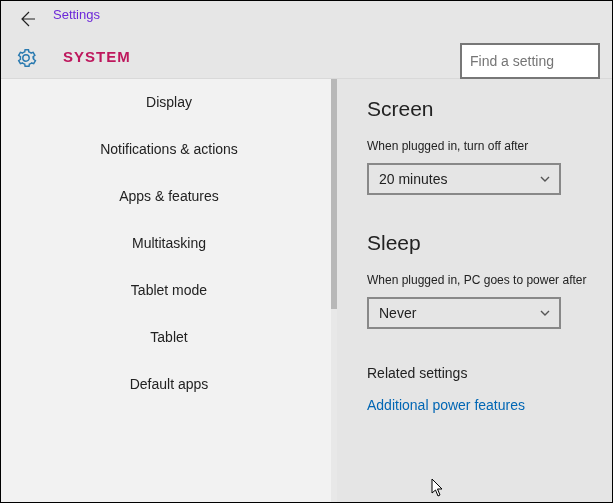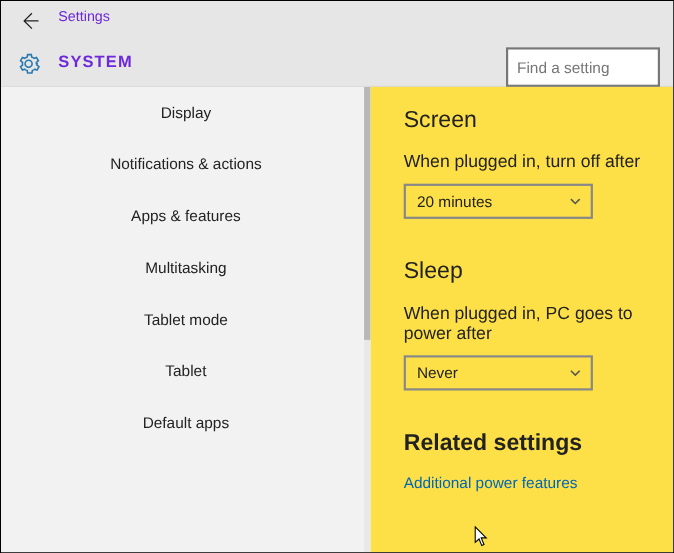--- a/index.html
+++ b/index.html
@@ -16,22 +16,22 @@
     cursor: pointer;
   }
   .title-small {
     position: absolute; top: 6px; left: 52px;
     font-size: 13px; color: #6d28d9;
   }
   .gear {
     position: absolute; top: 46px; left: 14px;
   }
   .title-big {
-    position: absolute; top: 47px; left: 52px;
-    font-size: 15px; font-weight: 600; letter-spacing: 1px; color: #6d28d9;
+    position: absolute; top: 47px; left: 62px;
+    font-size: 15px; font-weight: 600; letter-spacing: 1px; color: #be185d;
   }
   .search {
     position: absolute; top: 42px; right: 12px;
     width: 140px; height: 28px;
     border: 2px solid #777; background: #fff;
     font-size: 14px; padding: 16px 8px; color: #777;
     outline: none;
   }
   .content { display: flex; height: calc(100% - 78px); }
   .sidebar {
@@ -47,32 +47,32 @@
   .side-item.selected { background: #a0c8e8; }
   .scroll-track {
     position: absolute; right: 0; top: 0; width: 6px; height: 100%;
     background: #e8e8e8;
   }
   .scroll-thumb {
     position: absolute; right: 0; top: 0; width: 6px; height: 230px;
     background: #b8b8b8;
   }
   .main {
-    flex: 1; padding: 18px 0 0 30px; background: #fde047;
+    flex: 1; padding: 18px 0 0 30px; background: #e5e5e5;
     position: relative;
   }
   .section-h { font-size: 21px; font-weight: 400; color: #222; margin-bottom: 18px; }
-  .field-label { font-size: 16px; color: #222; margin-bottom: 10px; }
+  .field-label { font-size: 12px; color: #222; margin-bottom: 10px; }
   .dropdown {
-    width: 172px; height: 32px; border: 2px solid #888;
+    width: 194px; height: 32px; border: 2px solid #888;
     display: flex; align-items: center; justify-content: space-between;
     padding: 0 8px 0 10px; font-size: 14px; color: #222;
     cursor: pointer; margin-bottom: 36px;
   }
-  .related-h { font-size: 21px; font-weight: 700; color: #222; margin-bottom: 16px; margin-top: 16px;}
+  .related-h { font-size: 14px; font-weight: 400; color: #222; margin-bottom: 16px; margin-top: 16px;}
   .link { font-size: 14px; color: #0066b4; cursor: pointer; }
   .cursor {
     position: absolute; left: 94px; bottom: 4px;
   }
 </style>
 </head>
 <body>
 
 <div class="header">
   <div class="back-btn">

